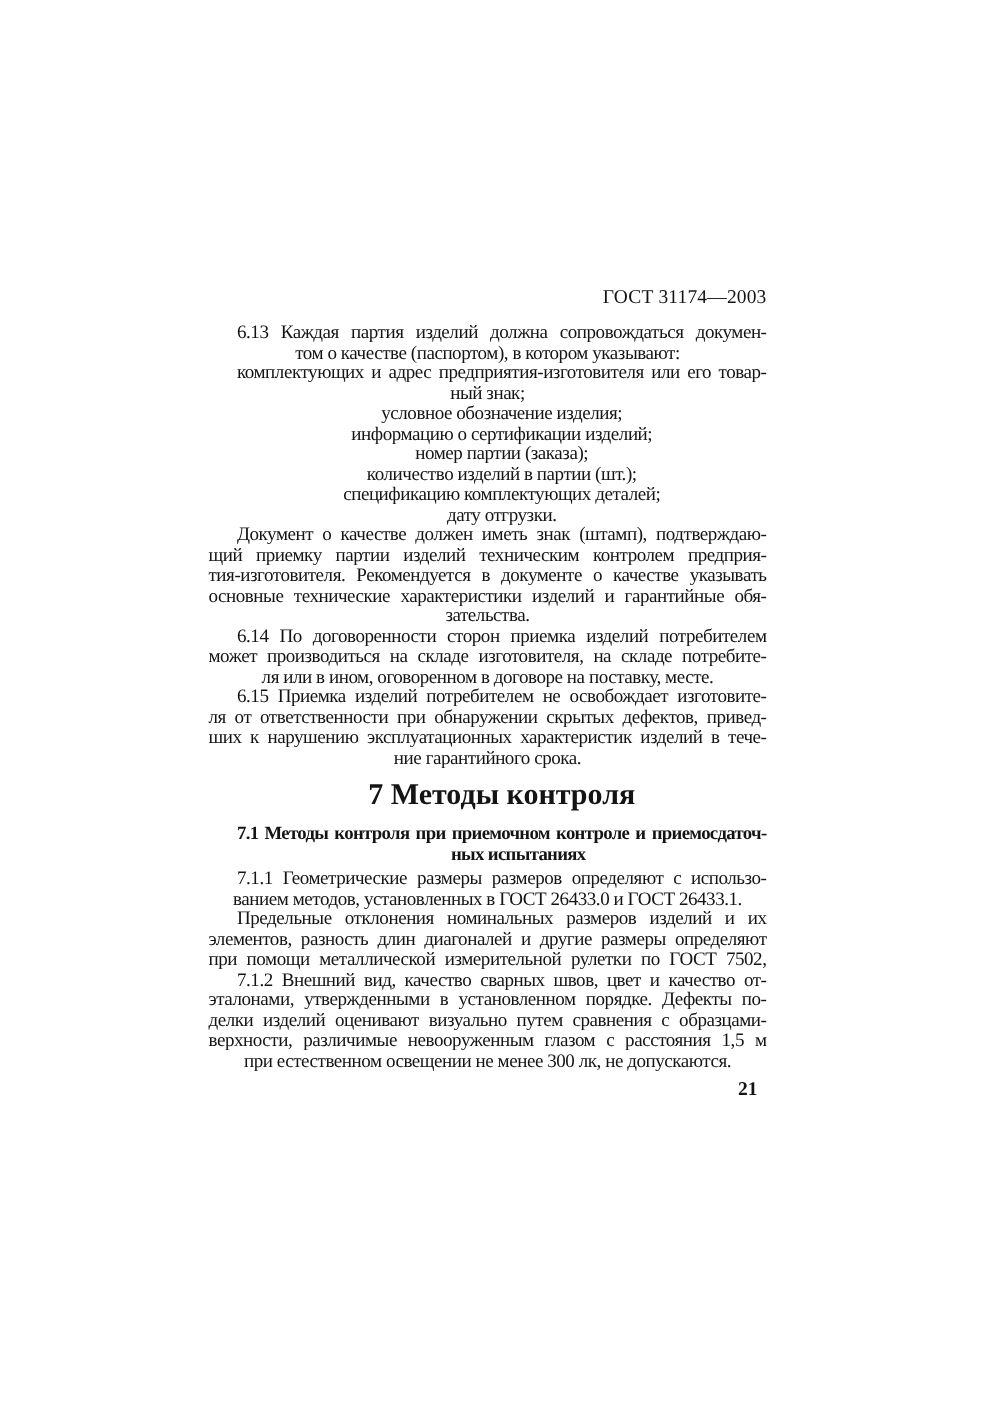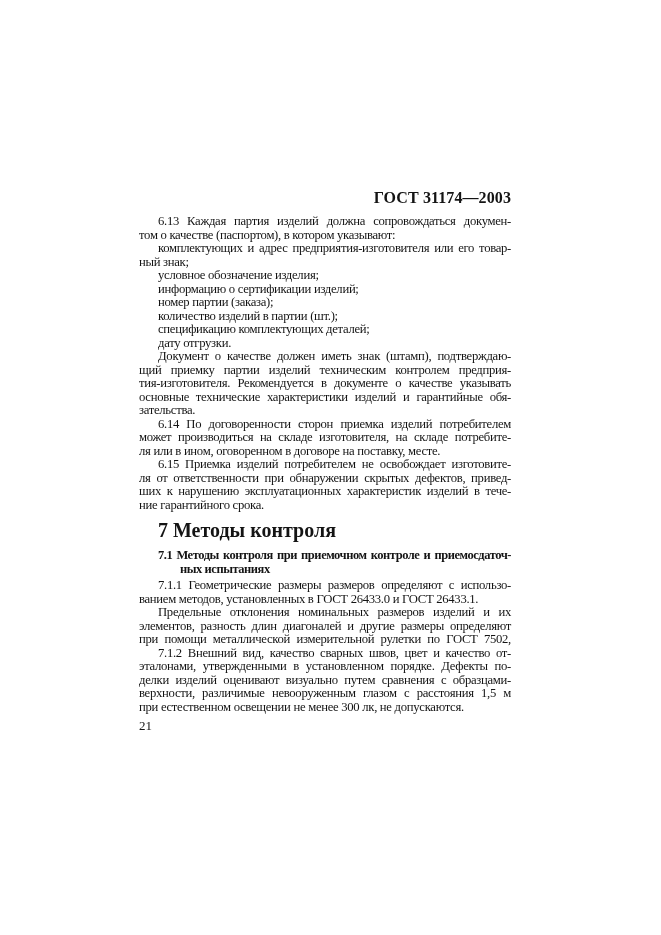--- a/index.html
+++ b/index.html
@@ -16,33 +16,33 @@
     color: #141414;
     overflow: hidden;
   }
   .textblock {
     position: absolute;
     left: 139px;
     top: 191px;
     width: 372px;
   }
   .doc-header {
-    font-weight: bold;
-    font-size: 16px;
+    font-weight: normal;
+    font-size: 13px;
     line-height: 14px;
     text-align: right;
     letter-spacing: 0.1px;
     margin-bottom: 10px;
   }
   .block { margin: 0; }
   .block .line {
     font-size: 12.7px;
     line-height: 13.5px;
     letter-spacing: -0.3px;
-    text-align: left;
+    text-align: center;
   }
   .line.indent { text-indent: 19px; }
   .line.justify {
     text-align: justify;
     text-align-last: justify;
   }
   .block.h1 {
     margin-top: 10px;
     margin-bottom: 10px;
   }
@@ -56,22 +56,24 @@
   .block.h2 .line {
     font-weight: bold;
     font-size: 12.5px;
     line-height: 14px;
     letter-spacing: -0.45px;
   }
   .block.h2 .line:nth-child(2) { padding-left: 41px; }
   .page-number {
     font-size: 13px;
     line-height: 14px;
+    text-align: right;
     margin-top: 5px;
     padding-right: 6px;
+    font-weight: bold;
   }
 </style>
 </head>
 <body>
 
 <div class="page">
   <div class="textblock">
     <div class="doc-header">ГОСТ 31174—2003</div>
     <div class="doc-body" id="doc-body">
         <div class="block para">

